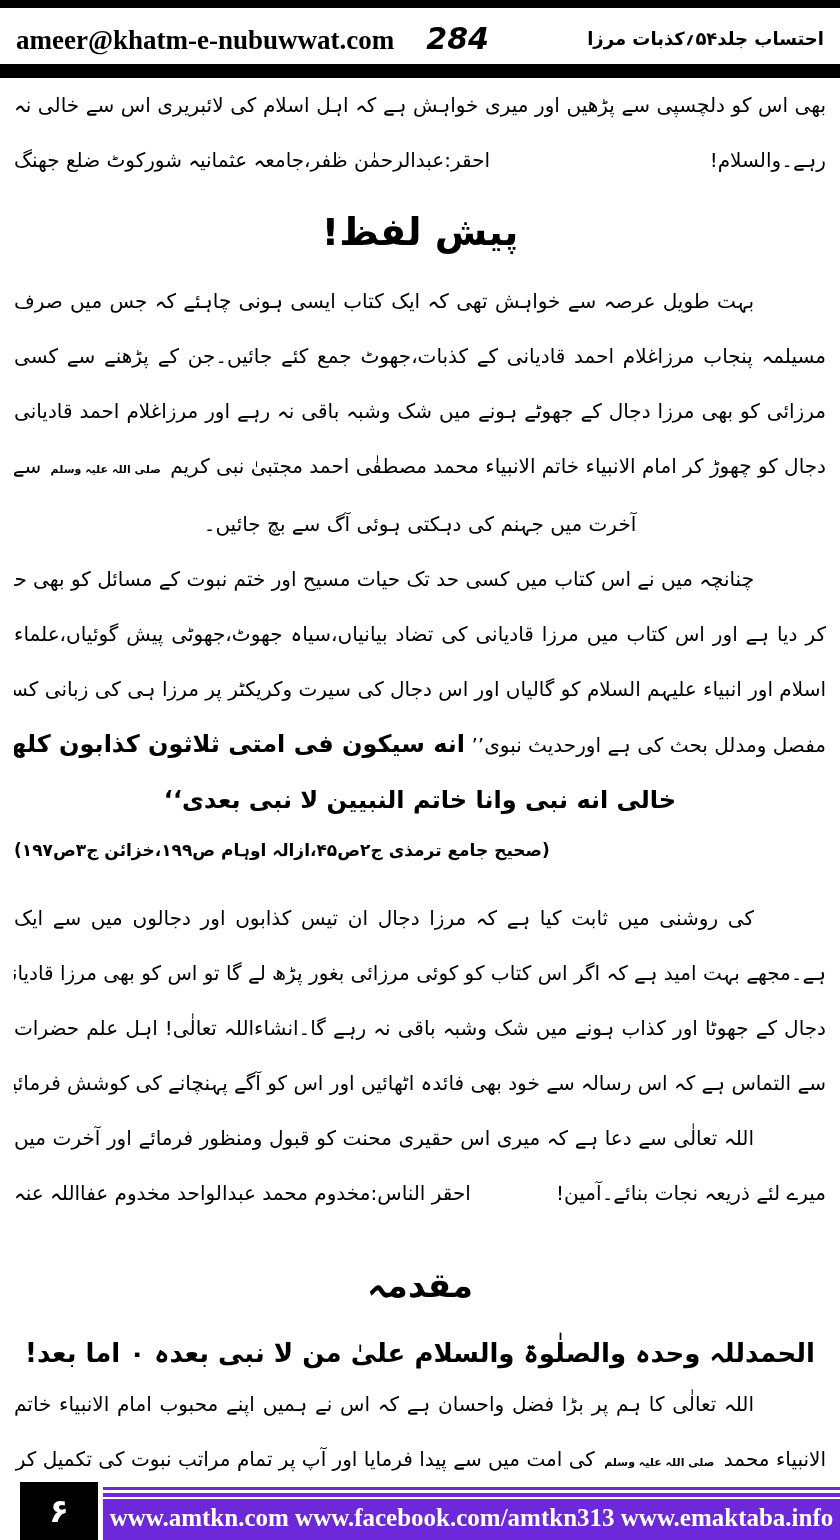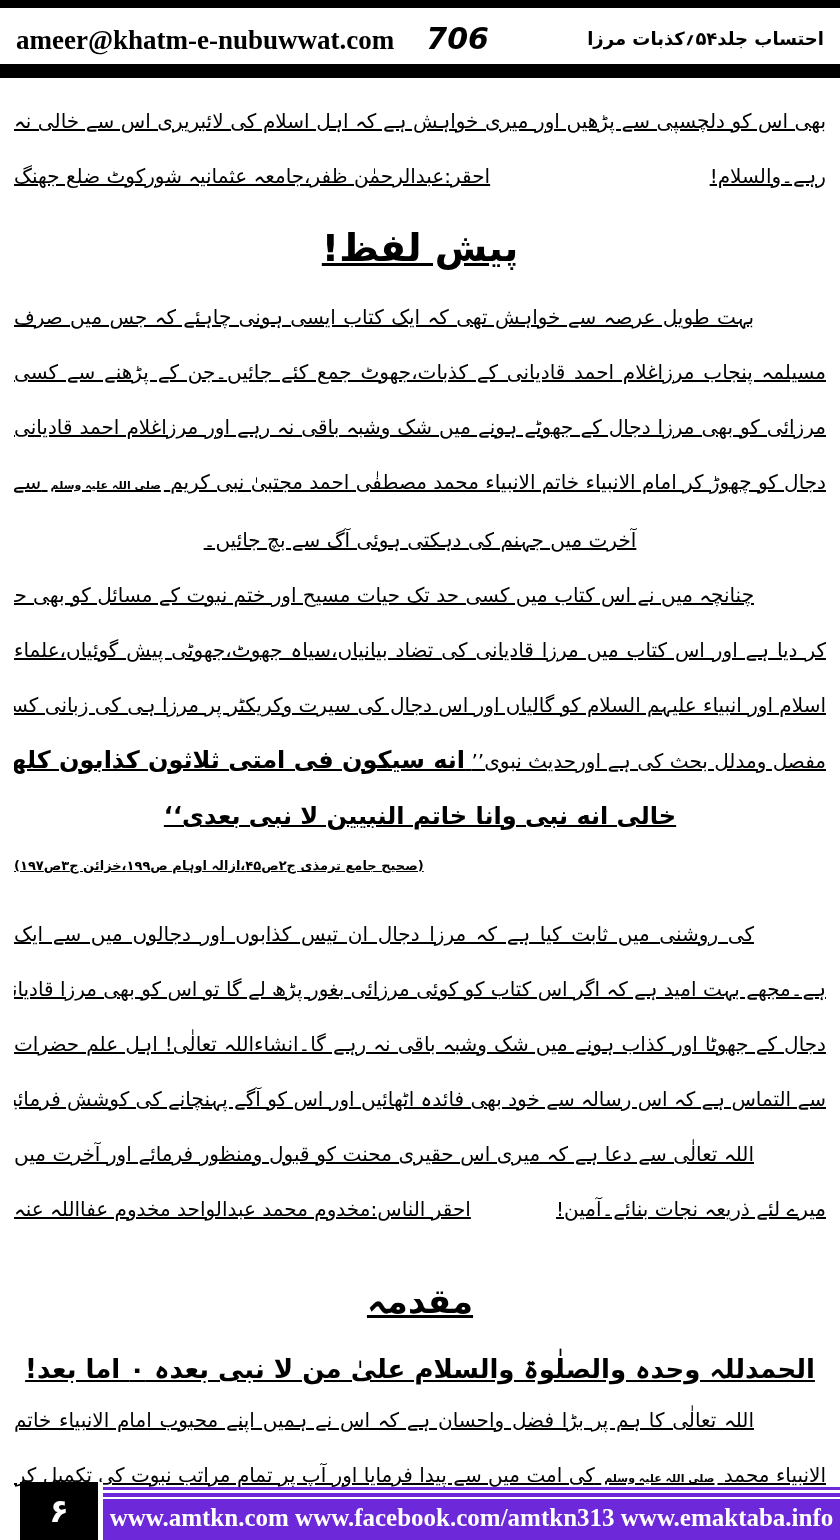--- a/index.html
+++ b/index.html
@@ -27,21 +27,21 @@
   .header-pagenum {
     font-family: "DejaVu Sans", sans-serif;
     font-weight: bold; font-size: 30px; font-style: italic;
   }
   .header-title {
     direction: rtl; font-weight: bold; font-size: 18px;
     font-family: "DejaVu Sans", sans-serif;
   }
   .thickrule { width: 100%; height: 14px; background: #000; }
   
-  .main { padding: 16px 14px; direction: rtl; text-decoration: underline; }
+  .main { padding: 0 14px; direction: rtl; }
   .line {
     direction: rtl;
     white-space: nowrap;
     overflow: hidden;
     line-height: 55px;
     font-size: 20px;
     text-align: justify;
     text-align-last: justify;
   }
   .line.indent { padding-right: 72px; }
@@ -63,21 +63,21 @@
     line-height: 60px; margin-top: 34px;
   }
   .arabic-line {
     direction: rtl; text-align: center;
     font-weight: bold; font-size: 26px;
     line-height: 48px; margin-top: 14px;
     white-space: nowrap; overflow: hidden;
   }
   .reference {
     direction: rtl; text-align: center; text-align-last: left;
-    font-size: 13px; line-height: 42px; font-weight: bold;
+    font-size: 17px; line-height: 42px; font-weight: bold;
     white-space: nowrap; overflow: hidden;
   }
   
   .footer {
     position: absolute; left: 0; bottom: 0;
     width: 100%; height: 58px;
     display: flex; align-items: stretch;
   }
   .footer-pagebox {
     width: 78px; margin-left: 20px; background: #000;
@@ -103,21 +103,21 @@
 </head>
 <body>
 
 <div class="page">
 
   <div class="topbar"></div>
 
   <div class="header">
     <div class="header-left">
       <span class="header-email">ameer@khatm-e-nubuwwat.com</span>
-      <span class="header-pagenum">706</span>
+      <span class="header-pagenum">284</span>
     </div>
     <div class="header-title">احتساب جلد۵۴؍کذبات مرزا</div>
   </div>
 
   <div class="thickrule"></div>
 
   <div class="main">
 
     <div class="line">بھی اس کو دلچسپی سے پڑھیں اور میری خواہش ہے کہ اہل اسلام کی لائبریری اس سے خالی نہ</div>
     <div class="line split">

